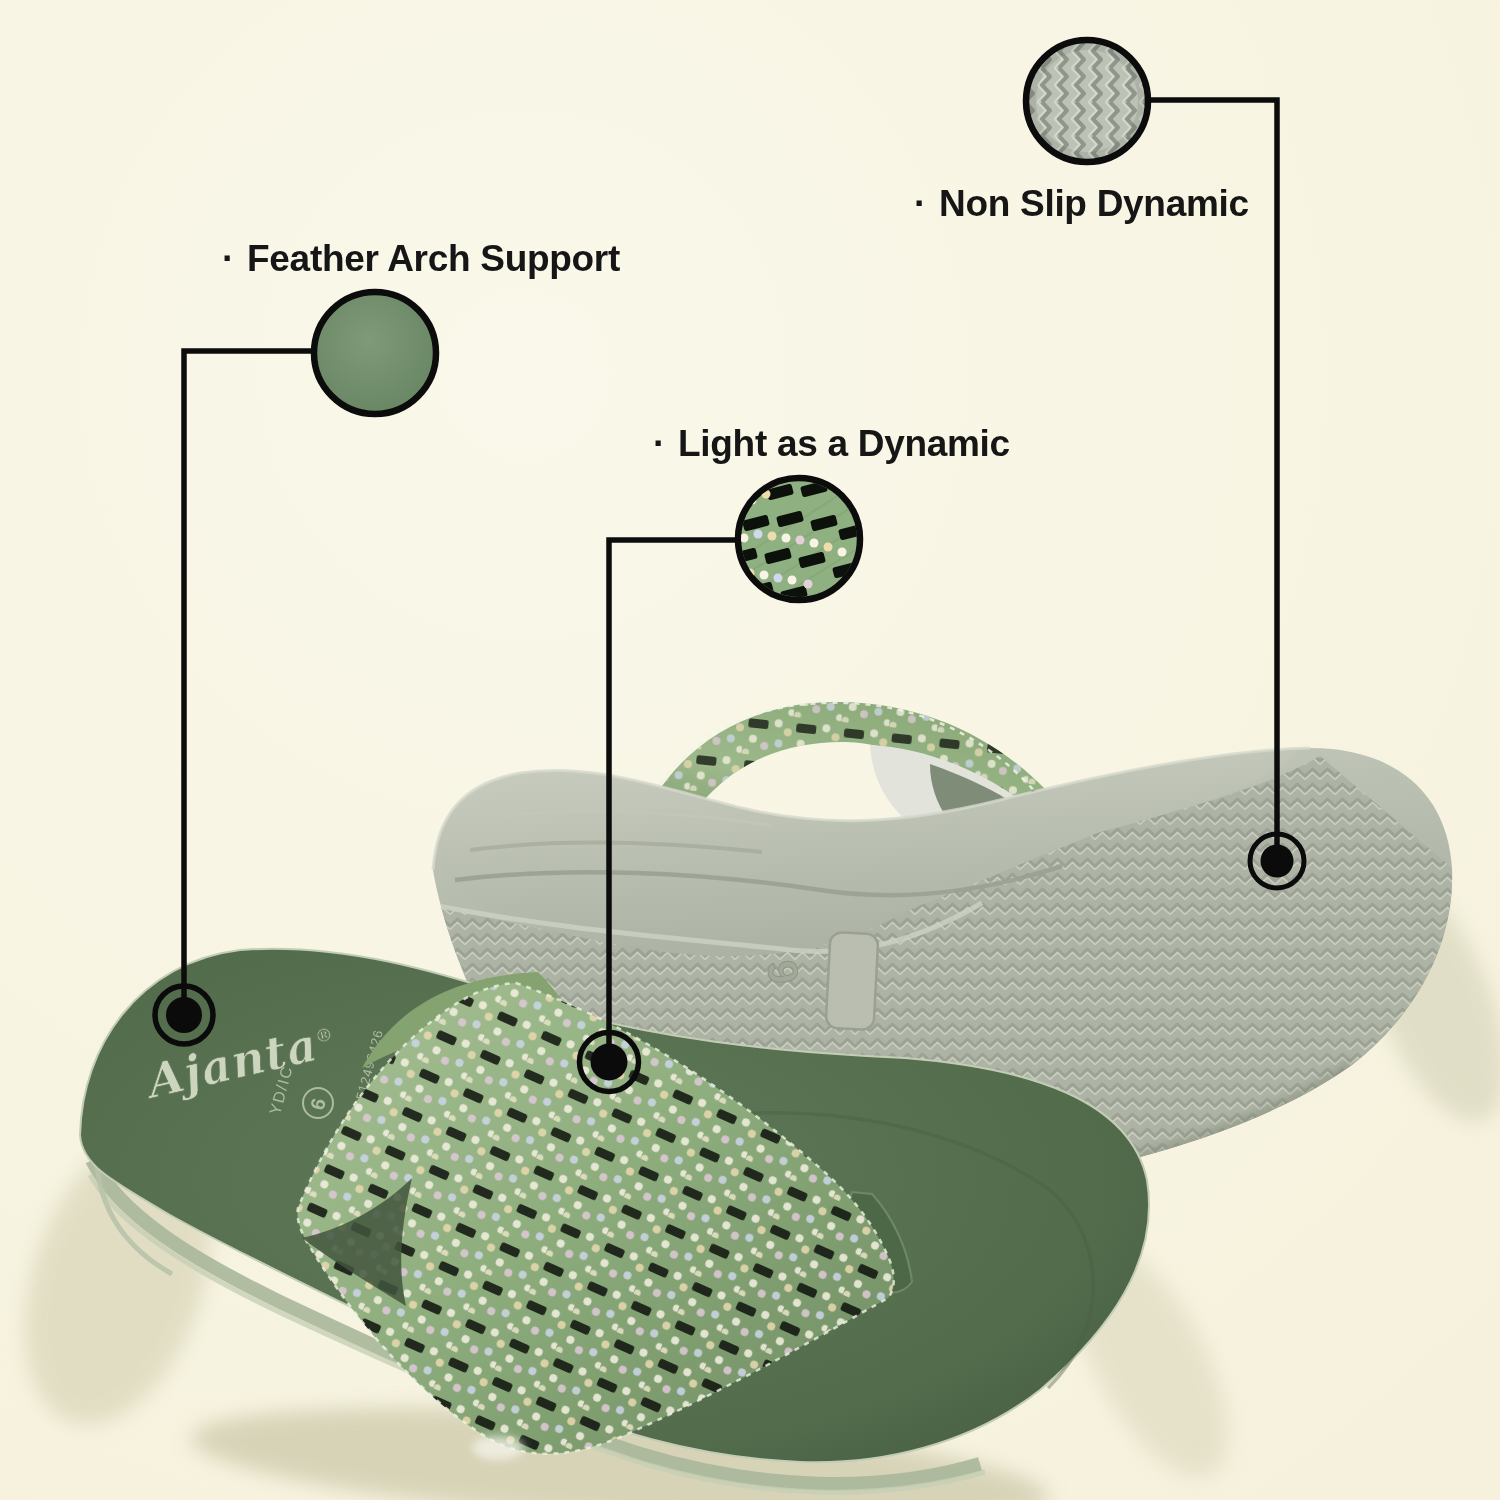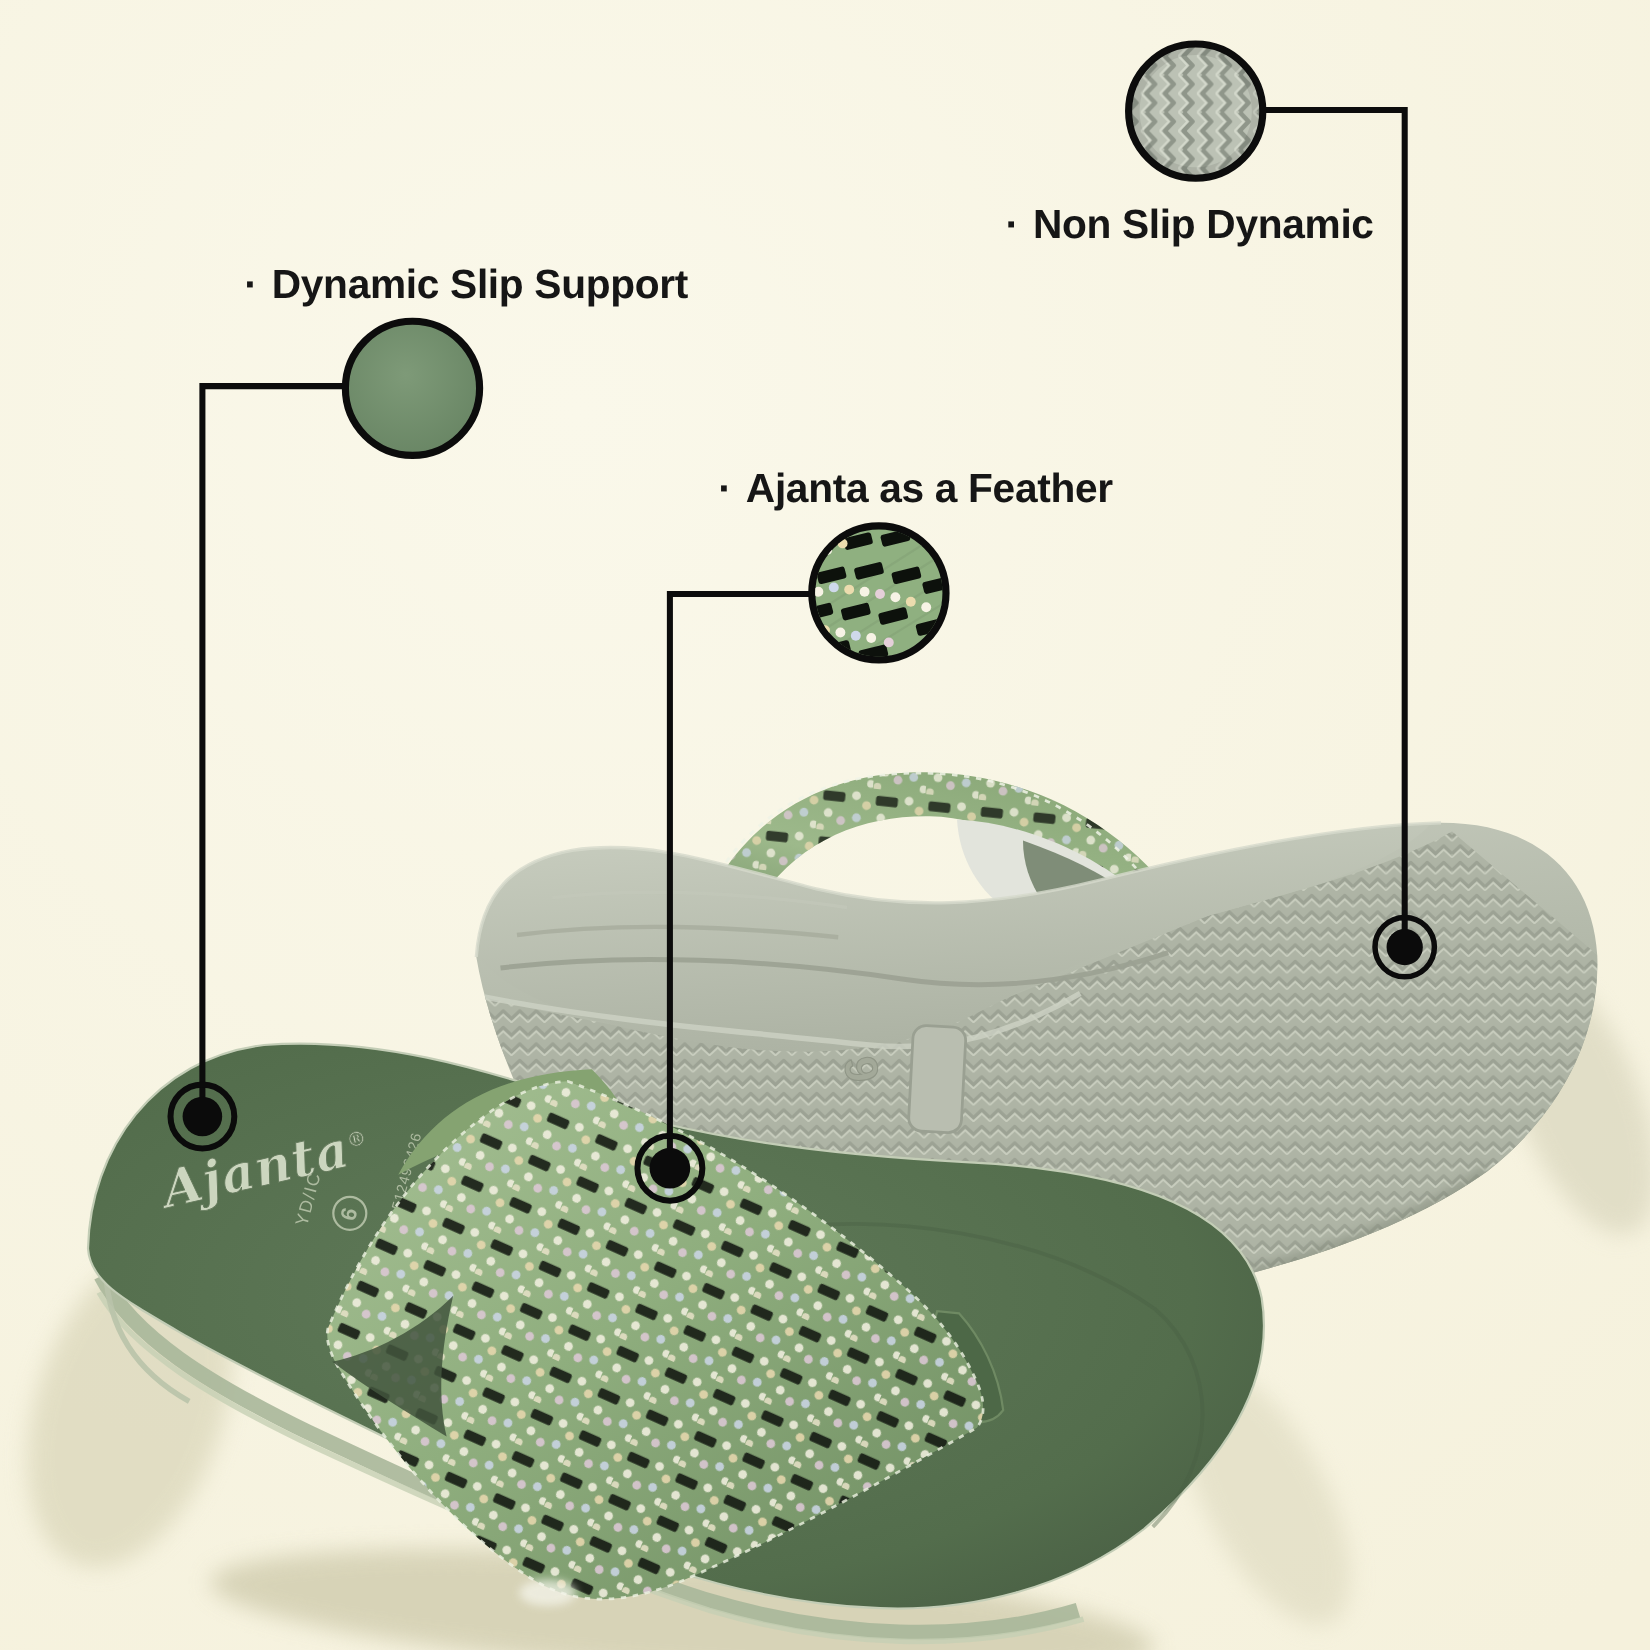--- a/index.html
+++ b/index.html
@@ -254,20 +254,20 @@
     </g>
   </g>
 </svg>
 
 <div class="callout-label" style="left:914px;top:183px">
   <span class="bullet">·</span>
   <span>Non Slip Dynamic</span>
 </div>
 <div class="callout-label" style="left:222px;top:238px">
   <span class="bullet">·</span>
-  <span>Dynamic Slip Support</span>
+  <span>Feather Arch Support</span>
 </div>
 <div class="callout-label" style="left:653px;top:423px">
   <span class="bullet">·</span>
-  <span>Ajanta as a Feather</span>
+  <span>Light as a Dynamic</span>
 </div>
 
 </div>
 
 </body></html>

